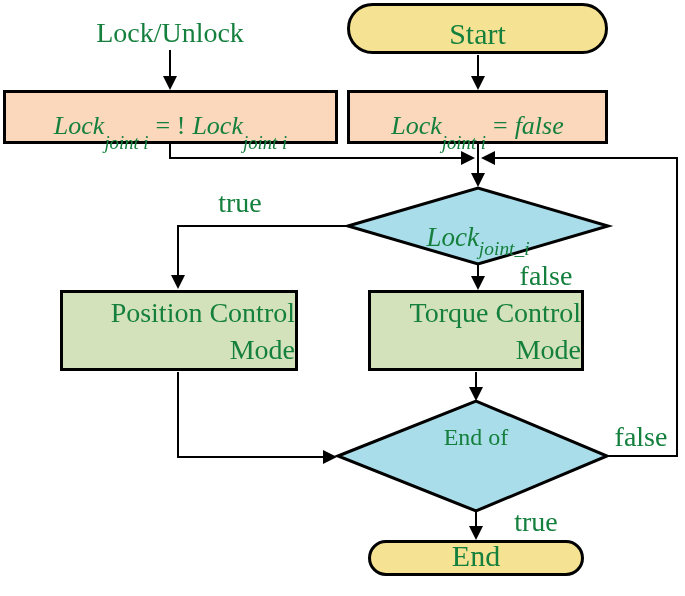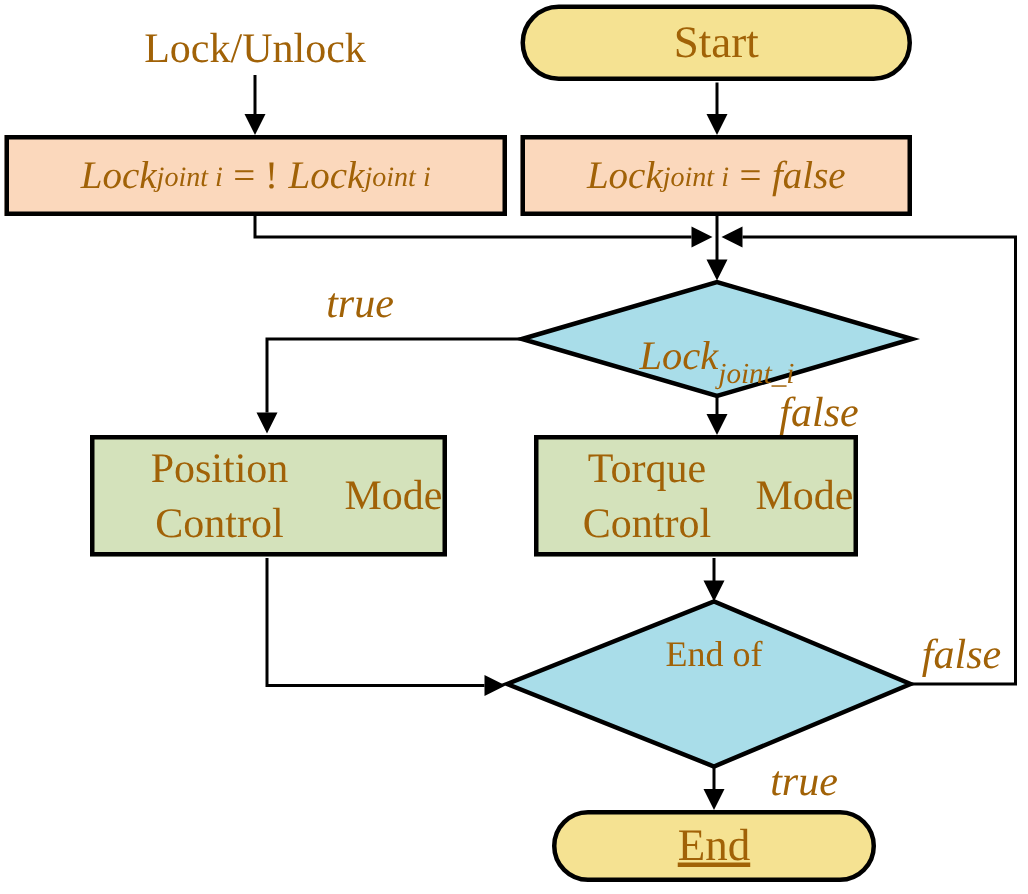--- a/index.html
+++ b/index.html
@@ -1,28 +1,28 @@
 <!DOCTYPE html>
 <html style="--yellow: #f5e292; --salmon: #fbd8bc; --cyan: #a9dde9; --green: #d4e2bb; --line: #000000;"><head>
 <meta charset="utf-8">
 <style>
   html,body{margin:0;padding:0;background:#ffffff;}
   .stage{
     position:relative;width:685px;height:596px;background:#fff;overflow:hidden;
-    font-family:"Liberation Serif","DejaVu Serif",serif;color:#a16207;
+    font-family:"Liberation Serif","DejaVu Serif",serif;color:#15803d;
   }
   .wires{position:absolute;left:0;top:0;width:685px;height:596px;}
-  .node{position:absolute;box-sizing:border-box;display:flex;align-items:center;justify-content:center;}
+  .node{position:absolute;box-sizing:border-box;display:flex;align-items:flex-end;justify-content:center;}
   .oval{background:var(--yellow);border:3px solid #000;border-radius:28px;font-size:30px;}
   .pbox{background:var(--salmon);border:3px solid #000;font-size:26px;font-style:italic;white-space:nowrap;}
-  .gbox{background:var(--green);border:3px solid #000;font-size:28px;text-align:center;line-height:37px;flex-direction:row;}
+  .gbox{background:var(--green);border:3px solid #000;font-size:28px;text-align:center;line-height:37px;flex-direction:column;}
   .gbox span{display:block;}
   .dlabel{position:absolute;text-align:center;font-size:27px;font-style:italic;white-space:nowrap;}
   .dlabel2{position:absolute;text-align:center;font-size:24px;line-height:36px;font-style:normal;}
-  .elabel{position:absolute;font-size:28px;font-style:italic;text-align:center;}
+  .elabel{position:absolute;font-size:28px;text-align:center;}
   .toplabel{position:absolute;font-size:28px;text-align:center;}
   sub{font-size:0.72em;line-height:0;position:relative;top:0.12em;font-style:italic;}
   .op{font-style:normal;margin:0 7px;}
   .op2{font-style:normal;margin:0 7px;}
   .val{font-style:italic;}
 </style>
 </head>
 <body>
 
 <div class="stage">
@@ -86,30 +86,30 @@
 
   <div class="dlabel" style="left:378px;top:207px;width:200px;margin-top:15px;">
     <span>Lock</span><sub>joint_i</sub>
   </div>
 
   <div class="node gbox" style="left:60px;top:290px;width:238px;height:81px;">
     <span>Position Control</span>
     <span>Mode</span>
   </div>
 
-  <div class="node gbox" style="left:356px;top:290px;width:216px;height:81px;">
+  <div class="node gbox" style="left:368px;top:290px;width:216px;height:81px;">
     <span>Torque Control</span>
     <span>Mode</span>
   </div>
 
   <div class="dlabel2" style="left:376px;top:419px;width:200px;">
     <span style="display:block;">End of</span>
   </div>
 
-  <div class="node oval" style="left:368px;top:540px;width:216px;height:48px;text-decoration:underline;">
+  <div class="node oval" style="left:368px;top:540px;width:216px;height:36px;">
     <span>End</span>
   </div>
 
   <div class="elabel" style="left:200px;top:187px;width:80px;">true</div>
   <div class="elabel" style="left:501px;top:260px;width:90px;">false</div>
   <div class="elabel" style="left:596px;top:421px;width:90px;">false</div>
   <div class="elabel" style="left:491px;top:506px;width:90px;">true</div>
 
 </div>
 

